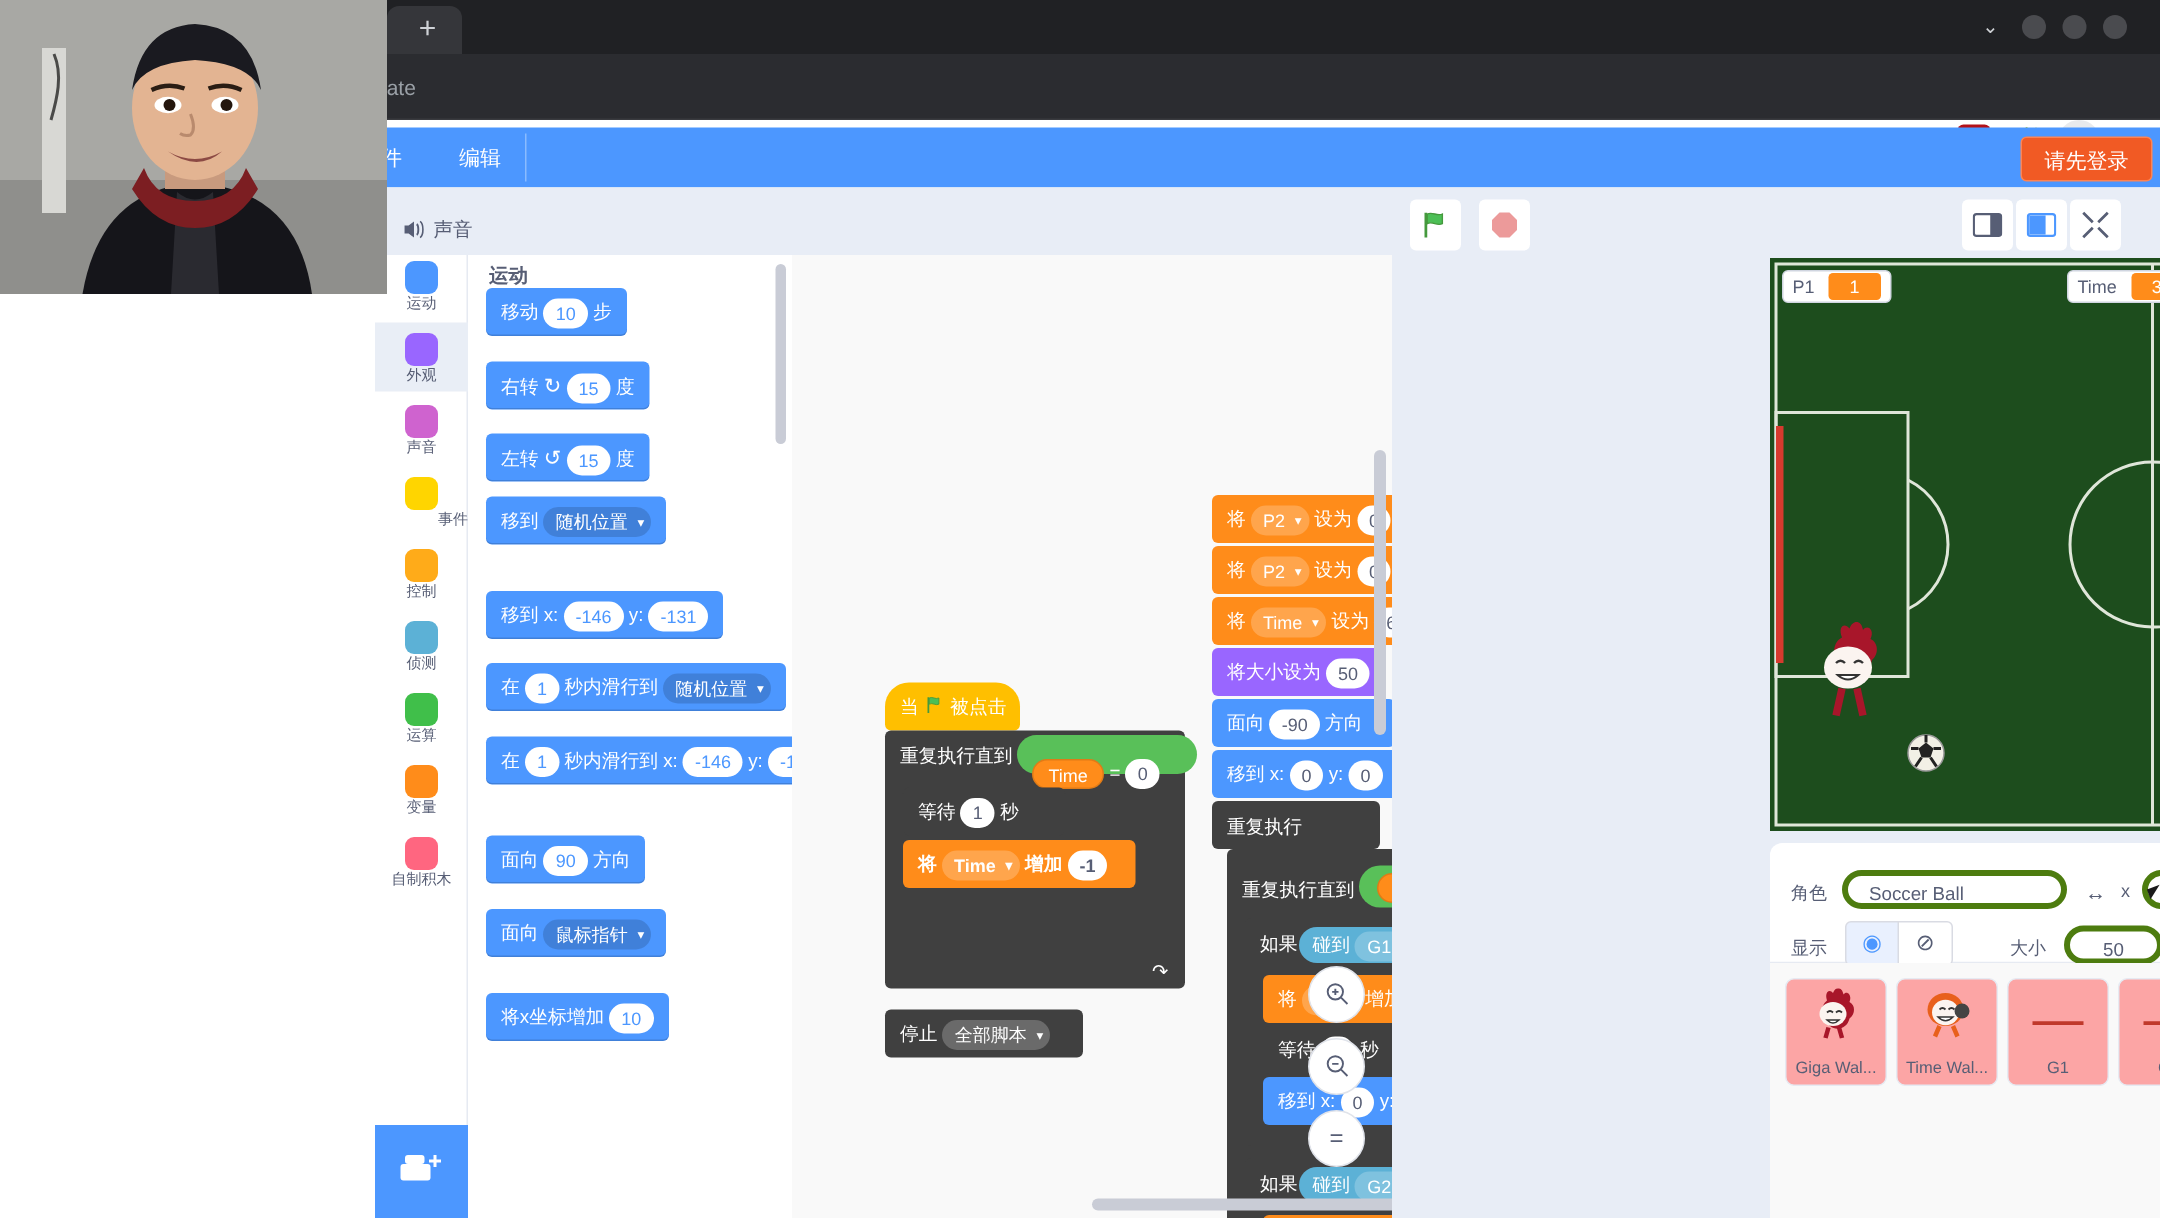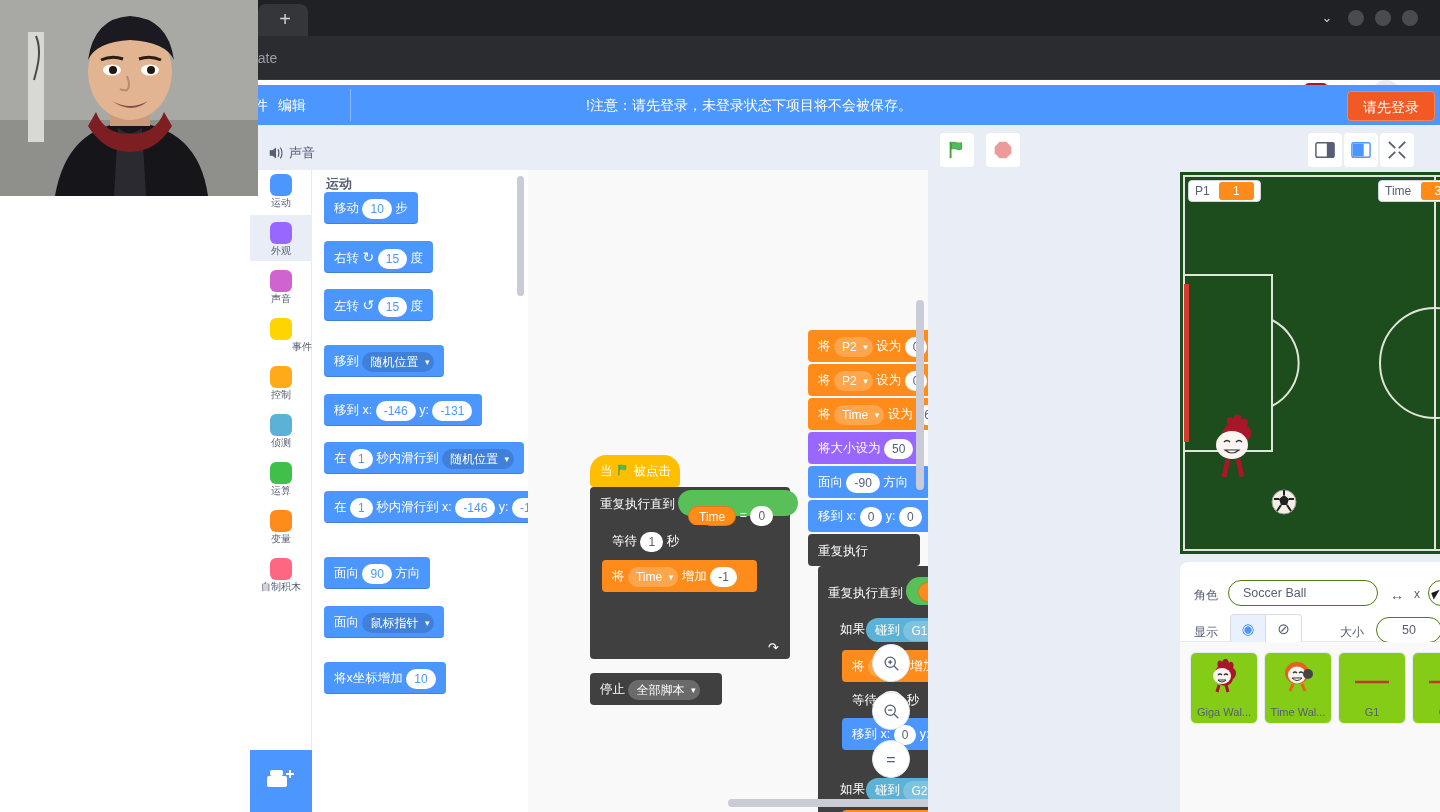--- a/index.html
+++ b/index.html
@@ -56,21 +56,21 @@
 
   
   #scratch-menubar {
     position: absolute; left: 250px; top: 85px; width: 1190px; height: 40px;
     background: #4c97ff;
   }
   .menu-word {
     position: absolute; top: 12px; color: #fff; font-size: 14px; white-space: nowrap;
     cursor: pointer;
   }
-  #menu-file { left: 4px; } #menu-edit { left: 28px; }
+  #menu-file { left: 4px; } #menu-edit { left: 56px; }
   #menu-divider { position: absolute; left: 100px; top: 4px; width: 1px; height: 32px;
                   background: rgba(255,255,255,.35); }
   #project-title {
     position: absolute; left: 109px; top: 6px; width: 190px; height: 28px;
     background: rgba(255,255,255,.26); border-radius: 4px;
     color: #fff; font-size: 14px; padding: 5px 10px; white-space: nowrap; overflow: hidden;
   }
   #login-notice {
     position: absolute; left: 336px; top: 12px; color: #fff; font-size: 14px; white-space: nowrap;
   }
@@ -171,31 +171,31 @@
   #btn-large-stage { left: 416px; top: 2px; background: #fff; }
   #btn-fullscreen { left: 452px; top: 2px; }
   #stage-wrap { position: absolute; left: 252px; top: 47px; width: 510px; height: 382px; }
 
   
   #sprite-info {
     position: absolute; left: 252px; top: 437px; width: 430px; height: 80px;
     background: #fff; border-radius: 8px 8px 0 0; border-bottom: 1px solid #e6eaf2;
   }
   .si-label { position: absolute; font-size: 12px; color: #575e75; }
-  .si-field { position: absolute; background: #fff; border: 1px solid #4d7c0f; border-radius: 16px;
+  .si-field { position: absolute; background: #fff; border: 4px solid #4d7c0f; border-radius: 16px;
               height: 26px; line-height: 24px; font-size: 12.5px; color: #575e75; text-align: center; cursor: text; }
   .si-input-left { text-align: left; padding-left: 14px; }
 
   
   #sprite-list {
     position: absolute; left: 252px; top: 517px; width: 430px; height: 170px;
     background: #f9f9f9;
   }
   .sprite-card {
-    position: absolute; top: 10px; width: 68px; height: 72px; background: #84cc16;
+    position: absolute; top: 10px; width: 68px; height: 72px; background: #fca5a5;
     border: 1px solid #e6eaf2; border-radius: 6px; cursor: pointer; text-align: center;
   }
   .sprite-name { position: absolute; left: 0; bottom: 5px; width: 100%; font-size: 11px; color: #575e75;
                  overflow: hidden; white-space: nowrap; }
 
   
   #webcam {
     position: absolute; left: 0; top: 0; width: 258px; height: 196px;
     background: #7c7c7c; overflow: hidden; z-index: 50;
   }
@@ -222,21 +222,20 @@
   <div class="tb-icon" id="icon-ext">🧩</div>
   <div class="tb-icon" id="icon-profile">●</div>
   <div class="tb-icon" id="icon-menu">⋮</div>
 </div>
 <div id="omnibox-text">eate</div>
 
 <div id="scratch-menubar">
   <div class="menu-word" id="menu-file">件</div>
   <div class="menu-word" id="menu-edit">编辑</div>
   <div id="menu-divider"></div>
-  <div id="login-notice">!注意：请先登录，未登录状态下项目将不会被保存。</div>
   <div id="login-btn">请先登录</div>
 </div>
 
 <div id="scratch-body">
 
   <div id="tabs-row">
     <div class="ed-tab" id="tab-sounds">
       <svg class="tab-ico" viewBox="0 0 20 20">
         <path d="M3 7h3l4-3v12l-4-3H3z" fill="#575e75"></path>
         <path d="M12 6c1.6 1 1.6 7 0 8" stroke="#575e75" stroke-width="1.4" fill="none"></path>
@@ -295,41 +294,41 @@
     </div>
   </div>
 
   <div id="palette">
     <div id="palette-header">运动</div>
     <div id="palette-scroll"></div>
     <div id="palette-host">
         <div class="pblock motion" style="left: 12px; top: 22px;">移动 <span class="oval">10</span> 步</div>
         <div class="pblock motion" style="left: 12px; top: 71px;">右转 <span style="font-size:14px">↻</span> <span class="oval">15</span> 度</div>
         <div class="pblock motion" style="left: 12px; top: 119px;">左转 <span style="font-size:14px">↺</span> <span class="oval">15</span> 度</div>
-        <div class="pblock motion" style="left: 12px; top: 175px;">移到 <span class="ovalg">随机位置</span></div>
+        <div class="pblock motion" style="left: 12px; top: 161px;">移到 <span class="ovalg">随机位置</span></div>
         <div class="pblock motion" style="left: 12px; top: 224px;">移到 x: <span class="oval">-146</span> y: <span class="oval">-131</span></div>
         <div class="pblock motion" style="left: 12px; top: 272px;">在 <span class="oval">1</span> 秒内滑行到 <span class="ovalg">随机位置</span></div>
         <div class="pblock motion" style="left: 12px; top: 321px;">在 <span class="oval">1</span> 秒内滑行到 x: <span class="oval">-146</span> y: <span class="oval">-131</span></div>
         <div class="pblock motion" style="left: 12px; top: 387px;">面向 <span class="oval">90</span> 方向</div>
         <div class="pblock motion" style="left: 12px; top: 436px;">面向 <span class="ovalg">鼠标指针</span></div>
         <div class="pblock motion" style="left: 12px; top: 492px;">将x坐标增加 <span class="oval">10</span></div>
       </div>
   </div>
 
   <div id="code-area">
     <div id="scripts-host">
         <div class="sb c-event hblock" style="left:62px;top:285px;width:90px;border-radius:16px 16px 4px 4px;">当 <svg width="14" height="14" viewBox="0 0 24 24" style="vertical-align:-2px">
             <path d="M5 3v18" stroke="#45993d" stroke-width="2"></path>
             <path d="M6 4c4-2 7 2 11 0v7c-4 2-7-2-11 0z" fill="#4cbf56" stroke="#45993d"></path>
           </svg> 被点击</div>
         <div class="sb c-control" style="left:62px;top:317px;width:200px;height:172px;"></div>
         <div class="sb" style="left:72px;top:326px;color:#fff;">重复执行直到</div>
         <div class="sb c-op" style="left:150px;top:320px;width:120px;height:26px;border-radius:13px;padding:12px 10px;line-height:26px;"><span class="varoval">Time</span> = <span class="wovl">0</span></div>
         <div class="sb c-control hblock" style="left:74px;top:355px;width:108px;">等待 <span class="wovl">1</span> 秒</div>
-        <div class="sb c-var hblock" style="left:74px;top:390px;width:155px;">将 <span class="drop">Time</span> 增加 <span class="wovl">-1</span></div>
+        <div class="sb c-var hblock" style="left:74px;top:390px;width:155px;font-weight:bold;">将 <span class="drop">Time</span> 增加 <span class="wovl">-1</span></div>
         <div class="sb" style="left:240px;top:470px;color:#fff;font-size:13px;">↷</div>
         <div class="sb c-control hblock" style="left:62px;top:503px;width:132px;border-radius:4px 4px 4px 4px;">停止 <span class="drop">全部脚本</span></div>
         <div class="sb c-var hblock" style="left:280px;top:160px;width:150px;">将 <span class="drop">P2</span> 设为 <span class="wovl">0</span></div>
         <div class="sb c-var hblock" style="left:280px;top:194px;width:150px;">将 <span class="drop">P2</span> 设为 <span class="wovl">0</span></div>
         <div class="sb c-var hblock" style="left:280px;top:228px;width:160px;">将 <span class="drop">Time</span> 设为 <span class="wovl">60</span></div>
         <div class="sb c-looks hblock" style="left:280px;top:262px;width:112px;">将大小设为 <span class="wovl">50</span></div>
         <div class="sb c-motion hblock" style="left:280px;top:296px;width:122px;">面向 <span class="wovl">-90</span> 方向</div>
         <div class="sb c-motion hblock" style="left:280px;top:330px;width:130px;">移到 x: <span class="wovl">0</span> y: <span class="wovl">0</span></div>
         <div class="sb c-control" style="left:280px;top:364px;width:112px;height:32px;"></div>
         <div class="sb" style="left:290px;top:373px;color:#fff;">重复执行</div>

